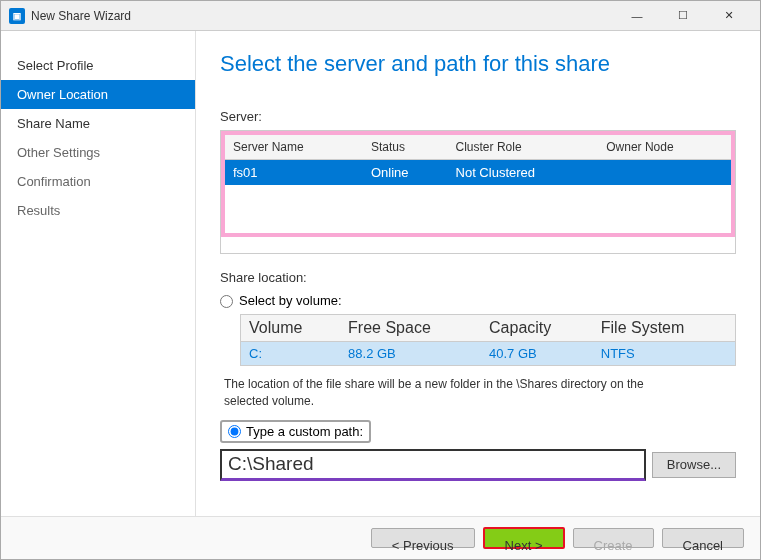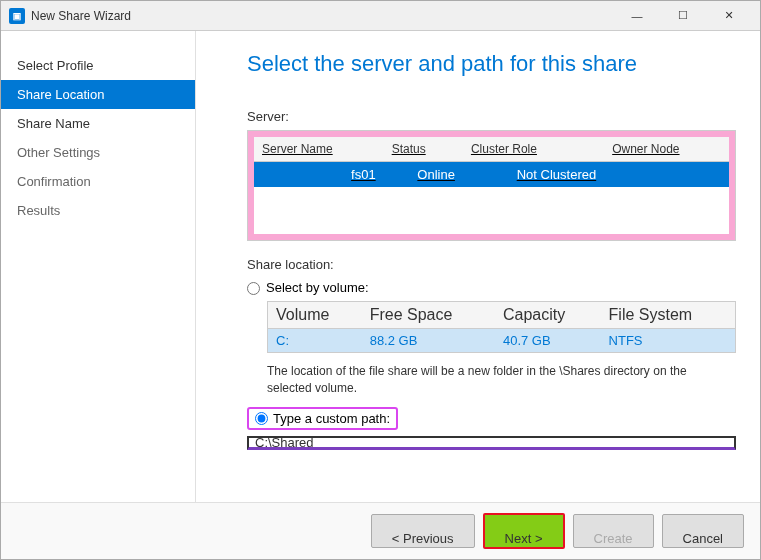--- a/index.html
+++ b/index.html
@@ -63,21 +63,20 @@
       font-size: 11px;
       color: #333;
       display: flex;
       align-items: center;
       justify-content: center;
     }
     .content-area {
       display: flex;
       flex: 1;
       overflow: hidden;
-      gap: 27px;
     }
     .sidebar {
       width: 195px;
       background: #ffffff;
       border-right: 1px solid #e0e0e0;
       padding: 20px 0 0 0;
       flex-shrink: 0;
     }
     .sidebar-item {
       padding: 7px 16px;
@@ -108,37 +107,36 @@
       line-height: 1.2;
     }
     .section-label {
       font-size: 13px;
       color: #333;
       margin-bottom: 6px;
     }
     .server-table {
       width: 100%;
       border-collapse: collapse;
-      border: 6px solid #f9a8d4;
-      text-decoration: underline;
+      border: 4px solid #f9a8d4;
+      margin-bottom: 16px;
     }
     .server-table th {
       background: #f5f5f5;
       text-align: left;
       padding: 5px 8px;
       font-weight: 400;
       font-size: 12px;
       border-bottom: 1px solid #ccc;
       color: #333;
     }
     .server-table td {
       padding: 5px 8px;
       font-size: 13px;
       color: #333;
-      text-align: right;
     }
     .server-table tr.selected td {
       background: #0078d4;
       color: #ffffff;
     }
     .server-table-container {
       border: 1px solid #ccc;
       margin-bottom: 16px;
       min-height: 90px;
     }
@@ -174,51 +172,51 @@
       padding: 4px 8px;
       font-size: 13px;
       color: #0078d4;
     }
     .volume-table tr.selected td {
       background: #cce4f7;
     }
     .info-text {
       font-size: 12px;
       color: #333;
-      margin-left: 20px;
+      margin-left: 4px;
       margin-bottom: 10px;
       line-height: 1.4;
       max-width: 460px;
     }
     .custom-path-row {
       display: flex;
       align-items: center;
       gap: 6px;
       margin-bottom: 6px;
     }
     .custom-path-radio-container {
-      border: 2px solid #d946ef;
+      border: 2px solid #a3a3a3;
       border-radius: 3px;
       padding: 2px 6px;
       display: flex;
       align-items: center;
       gap: 5px;
     }
     .path-input-row {
       display: flex;
       gap: 6px;
       align-items: center;
       margin-left: 0;
     }
     .path-input {
       flex: 1;
-      height: 14px;
+      height: 32px;
       border: 2px solid #333;
       padding: 2px 6px;
-      font-size: 13px;
+      font-size: 19px;
       color: #333;
       border-bottom: 3px solid #7b3fbf;
     }
     .browse-btn {
       height: 26px;
       padding: 0 14px;
       background: #e0e0e0;
       border: 1px solid #aaa;
       cursor: pointer;
       font-size: 13px;
@@ -229,21 +227,21 @@
       padding: 10px 16px;
       display: flex;
       justify-content: flex-end;
       gap: 8px;
       align-items: center;
       flex-shrink: 0;
       background: #f9f9f9;
     }
     .footer-btn {
       height: 18px;
-      padding: 16px 20px;
+      padding: 9px 20px;
       border: 1px solid #aaa;
       background: #e0e0e0;
       cursor: pointer;
       font-size: 13px;
       color: #333;
       border-radius: 2px;
     }
     .footer-btn.primary {
       background: #84cc16;
       border: 2px solid #e81123;
@@ -271,21 +269,21 @@
     </div>
   </div>
 
   <div class="content-area">
 
     <div class="sidebar">
       <div class="sidebar-item enabled">
         <span>Select Profile</span>
       </div>
       <div class="sidebar-item active">
-        <span>Share Location</span>
+        <span>Owner Location</span>
       </div>
       <div class="sidebar-item enabled">
         <span>Share Name</span>
       </div>
       <div class="sidebar-item">
         <span>Other Settings</span>
       </div>
       <div class="sidebar-item">
         <span>Confirmation</span>
       </div>
@@ -355,20 +353,21 @@
 
         <div class="custom-path-row">
           <div class="custom-path-radio-container">
             <input type="radio" name="location-type" id="custom-radio" checked="" style="">
             <label for="custom-radio">Type a custom path:</label>
           </div>
         </div>
 
         <div class="path-input-row">
           <input type="text" class="path-input" value="C:\Shared" style="">
+          <button class="browse-btn">Browse...</button>
         </div>
       </div>
     </div>
   </div>
 
   <div class="footer">
     <button class="footer-btn">&lt; Previous</button>
     <button class="footer-btn primary">Next &gt;</button>
     <button class="footer-btn disabled">Create</button>
     <button class="footer-btn">Cancel</button>

